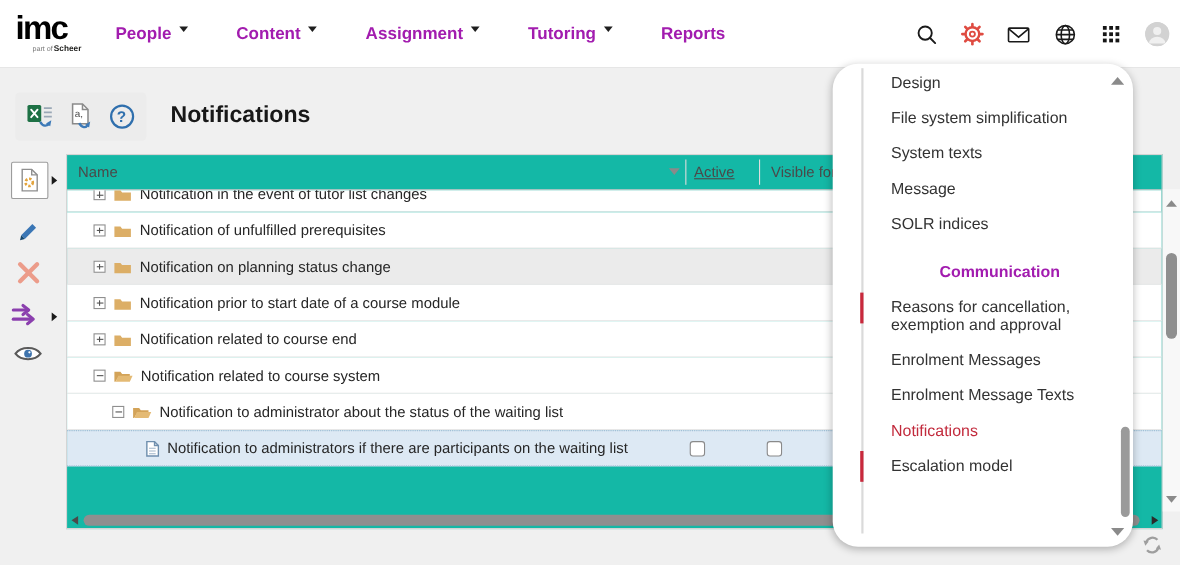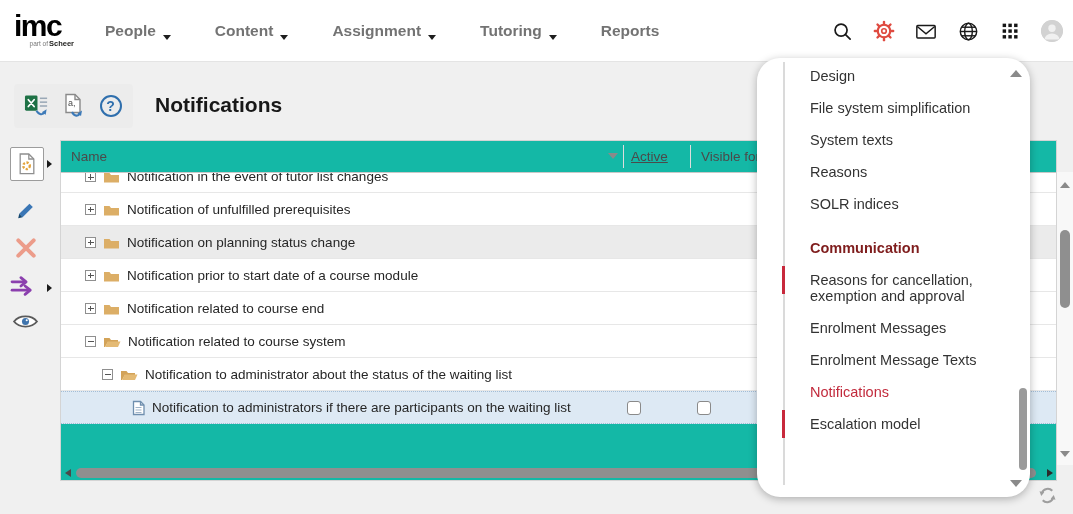--- a/index.html
+++ b/index.html
@@ -8,21 +8,21 @@
 
   
   .topbar { position:absolute; left:0; top:0; width:1073px; height:62px; background:#fff;
             border-bottom:1px solid #e4e4e4; display:flex; align-items:center; z-index:5; }
   .logo { margin-left:14px; width:60px; cursor:pointer; }
   .logo-main { font-size:30px; font-weight:800; letter-spacing:-1.5px; color:#000000; line-height:24px; }
   .logo-sub { font-size:7.5px; color:#1c1c1a; text-align:right; margin-top:1px; }
   .logo-sub .pf { color:#777; font-size:6.5px; margin-right:1px; }
   .logo-sub .sch { font-weight:700; }
   .nav { display:flex; gap:44px; margin-left:31px; }
-  .nav-item { font-size:15.5px; font-weight:600; color:#737373; cursor:pointer; display:flex; align-items:flex-end; }
+  .nav-item { font-size:15.5px; font-weight:600; color:#a21caf; cursor:pointer; display:flex; align-items:flex-start; }
   .caret { display:inline-block; width:0; height:0; border-left:4.5px solid transparent;
            border-right:4.5px solid transparent; border-top:5px solid #1e1e1e; margin-left:7px; margin-top:2px; }
   .top-icons { position:absolute; right:10px; top:0; height:62px; display:flex; align-items:center; gap:20px; }
   .tico { width:22px; height:22px; display:flex; align-items:center; justify-content:center; cursor:pointer; }
   .avatar-wrap { width:22px; height:22px; border-radius:50%; overflow:hidden; background:#d2d2d2; }
 
   
   .hdr-toolbar { position:absolute; left:14px; top:84px; width:119px; height:44px; background:#ececec;
                  border-radius:4px; display:flex; align-items:center; justify-content:center; gap:11px; }
   .hico { width:26px; height:26px; display:flex; align-items:center; justify-content:center; cursor:pointer; }
@@ -81,21 +81,21 @@
             border-right:5px solid transparent; border-top:6px solid #8a8a8a; cursor:pointer; }
 
   
   .menu { position:absolute; left:757px; top:58px; width:273px; height:439px; background:#fff; z-index:20;
           box-shadow:0 2px 8px rgba(0,0,0,0.28);border-radius:23px; }
   .menu-rule { position:absolute; left:26px; top:4px; bottom:12px; width:2px; background:#dadada; }
   .redseg { position:absolute; left:25px; width:3px; background:#c8293c; }
   .rs1 { top:208px; height:28px; } .rs2 { top:352px; height:28px; }
   .menu-list { padding-top:2px; }
   .mi { padding:8px 20px 8px 53px; font-size:14.5px; line-height:16px; color:#333; cursor:pointer; }
-  .mi.hdr { font-weight:700; color:#7f1d1d; cursor:default; }
+  .mi.hdr { font-weight:700; color:#a21caf; cursor:default;margin-left:44px; }
   .mi.active { color:#c22a3c; }
   .sec2 { margin-top:12px; }
   .menu-up { position:absolute; right:8px; top:12px; width:0; height:0; border-left:6px solid transparent;
              border-right:6px solid transparent; border-bottom:7px solid #8a8a8a; cursor:pointer; }
   .menu-down { position:absolute; right:8px; bottom:10px; width:0; height:0; border-left:6px solid transparent;
                border-right:6px solid transparent; border-top:7px solid #8a8a8a; cursor:pointer; }
   .menu-thumb { position:absolute; right:3px; top:330px; width:8px; height:82px; border-radius:4px; background:#9a9a9a; cursor:pointer; }
 
   .refresh { position:absolute; left:1038px; top:486px; width:20px; height:20px; cursor:pointer; z-index:3; }
 </style>
@@ -376,21 +376,21 @@
   </span>
 
   <div class="menu">
     <div class="menu-rule"></div>
     <div class="redseg rs1"></div>
     <div class="redseg rs2"></div>
     <div class="menu-list">
       <div class="mi">Design</div>
       <div class="mi">File system simplification</div>
       <div class="mi">System texts</div>
-      <div class="mi">Reasons</div>
+      <div class="mi">Message</div>
       <div class="mi">SOLR indices</div>
       <div class="mi hdr sec2">Communication</div>
       <div class="mi">Reasons for cancellation, exemption and approval</div>
       <div class="mi">Enrolment Messages</div>
       <div class="mi">Enrolment Message Texts</div>
       <div class="mi active">Notifications</div>
       <div class="mi">Escalation model</div>
     </div>
     <span class="menu-up"></span>
     <span class="menu-down"></span>

